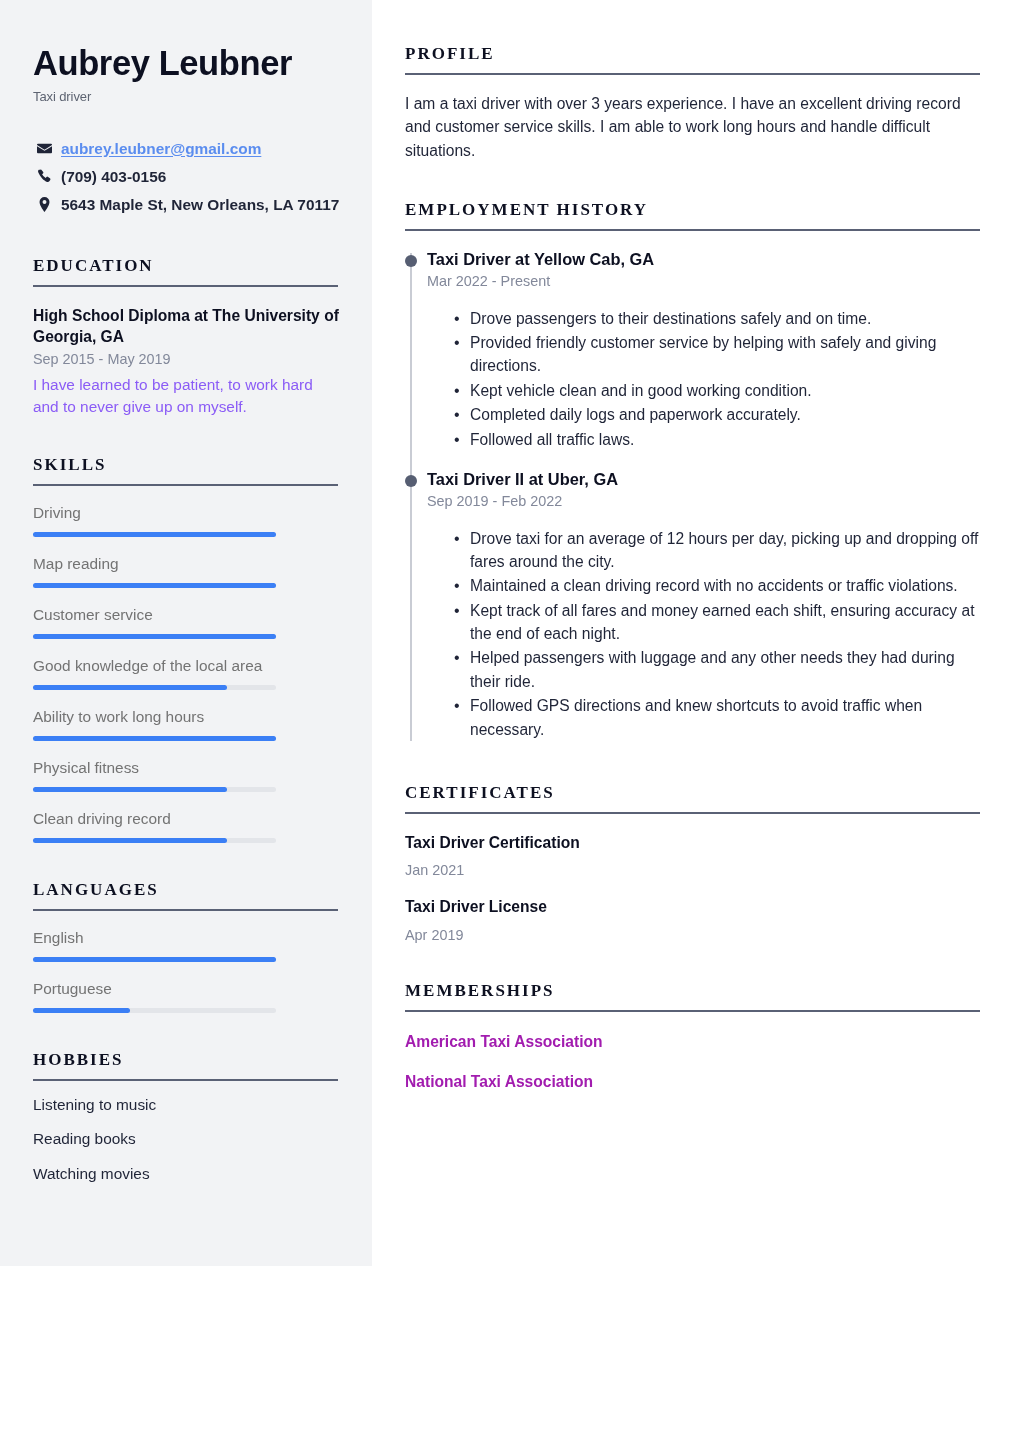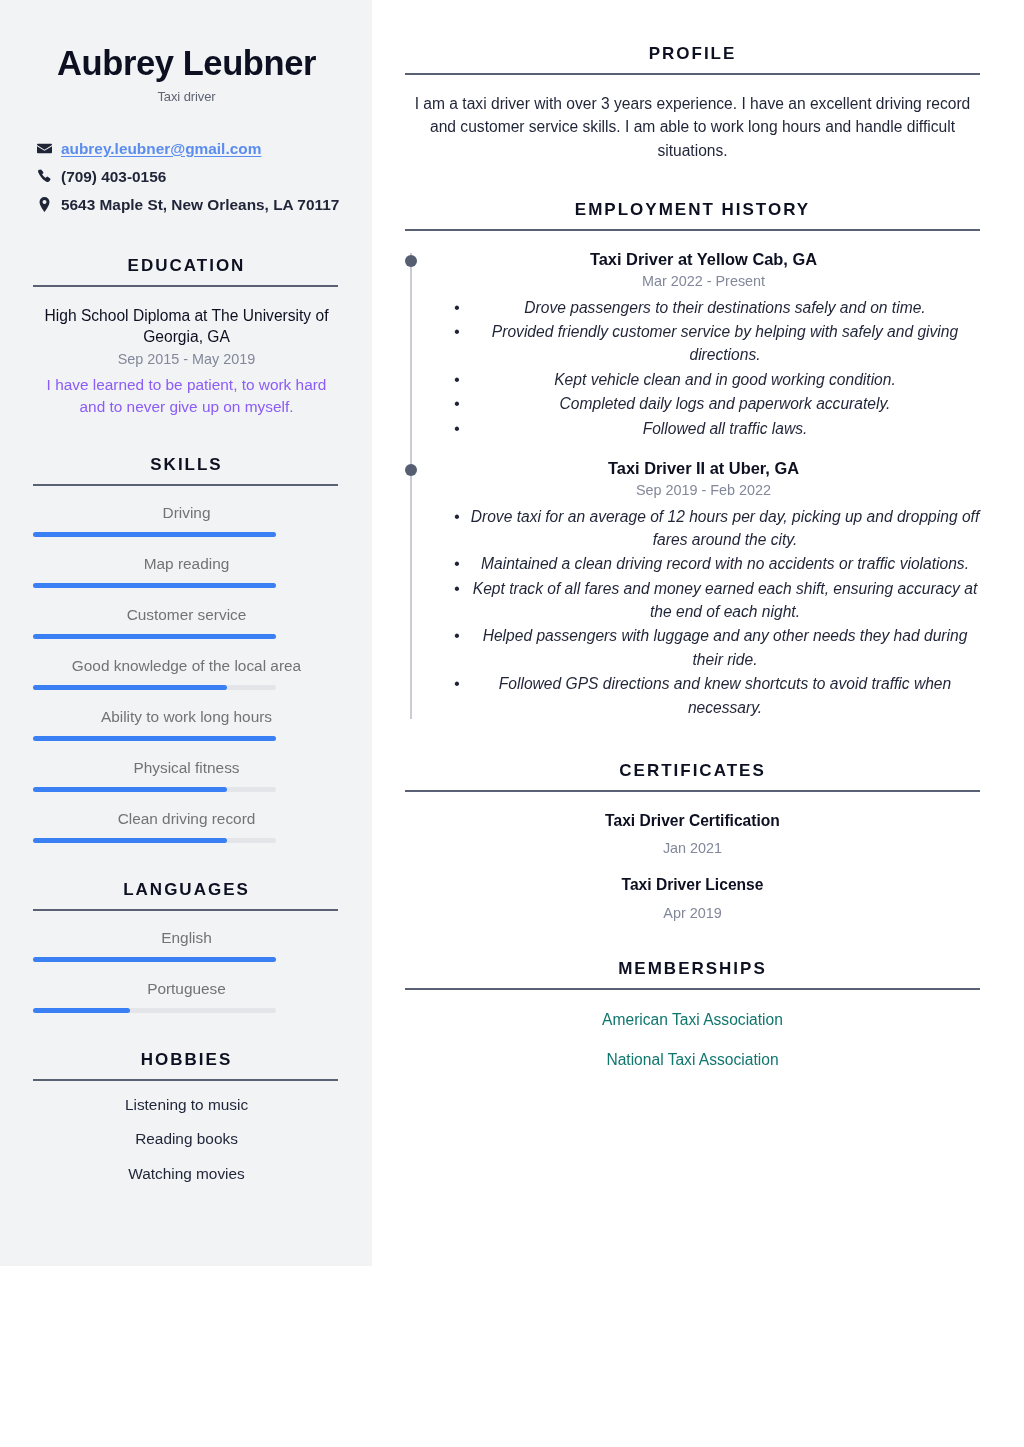--- a/index.html
+++ b/index.html
@@ -11,21 +11,20 @@
     font-family: "Liberation Sans", sans-serif;
     -webkit-font-smoothing: antialiased;
   }
 
   .page {
     position: relative;
     width: 1024px;
     height: 1266px;
     display: flex;
     background: #ffffff;
-    text-align: center;
   }
 
   
   .sidebar {
     width: 372px;
     min-width: 372px;
     background: #f2f3f5;
     padding: 44px 32px 40px 33px;
   }
 
@@ -78,32 +77,33 @@
     text-underline-offset: 2px;
   }
 
   
   .sec-head {
     font-size: 17px;
     font-weight: bold;
     letter-spacing: 2.0px;
     color: #0d1021;
     text-transform: uppercase;
+    font-family: Liberation Serif, serif;
   }
   .sec-rule {
     height: 2px;
     background: #5a6175;
     margin-top: 9px;
   }
   .side-sec { margin-top: 37px; }
   .side-sec .sec-rule { width: 305px; }
 
   .edu-title {
     font-size: 15.6px;
-    font-weight: normal;
+    font-weight: bold;
     color: #0d1021;
     line-height: 1.38;
     margin-top: 18px;
   }
   .edu-date {
     font-size: 14.4px;
     color: #82889a;
     margin-top: 3px;
   }
   .edu-desc {
@@ -193,24 +193,23 @@
     font-weight: bold;
     color: #0d1021;
     line-height: 1.25;
   }
   .job-date {
     font-size: 14.4px;
     color: #82889a;
     margin-top: 3px;
   }
   .job-bullets {
-    margin-top: 7px;
+    margin-top: 18px;
     padding-left: 43px;
     list-style: none;
-    font-style: italic;
   }
   .job-bullets li {
     position: relative;
     font-size: 15.6px;
     color: #1f2437;
     line-height: 1.5;
     margin-top: 1px;
   }
   .job-bullets li::before {
     content: "•";
@@ -229,22 +228,22 @@
     line-height: 1.3;
   }
   .cert-date {
     font-size: 14.4px;
     color: #82889a;
     margin-top: 9px;
   }
 
   .member-item {
     font-size: 15.6px;
-    font-weight: normal;
-    color: #0f766e;
+    font-weight: bold;
+    color: #a21caf;
     line-height: 1.3;
     margin-top: 20px;
   }
 </style>
 </head>
 <body>
 
 <div class="page">
 
   <aside class="sidebar">

